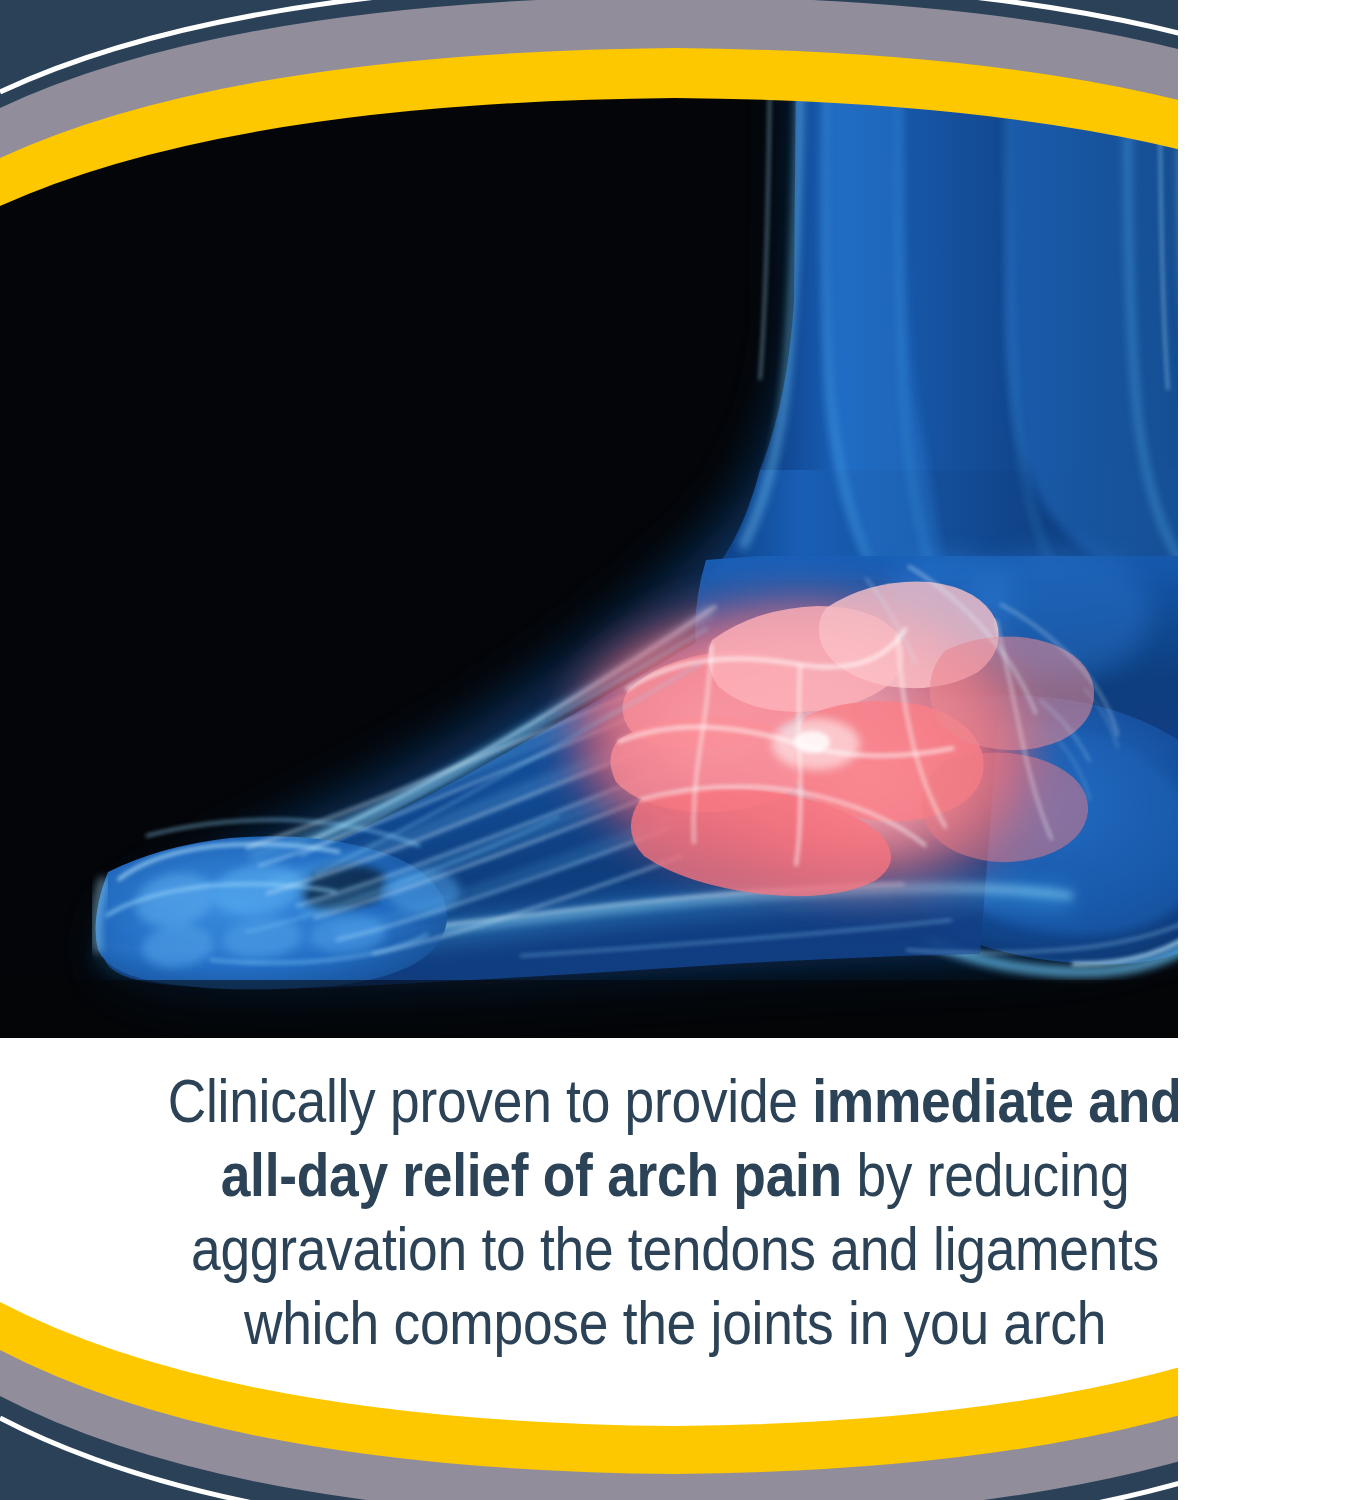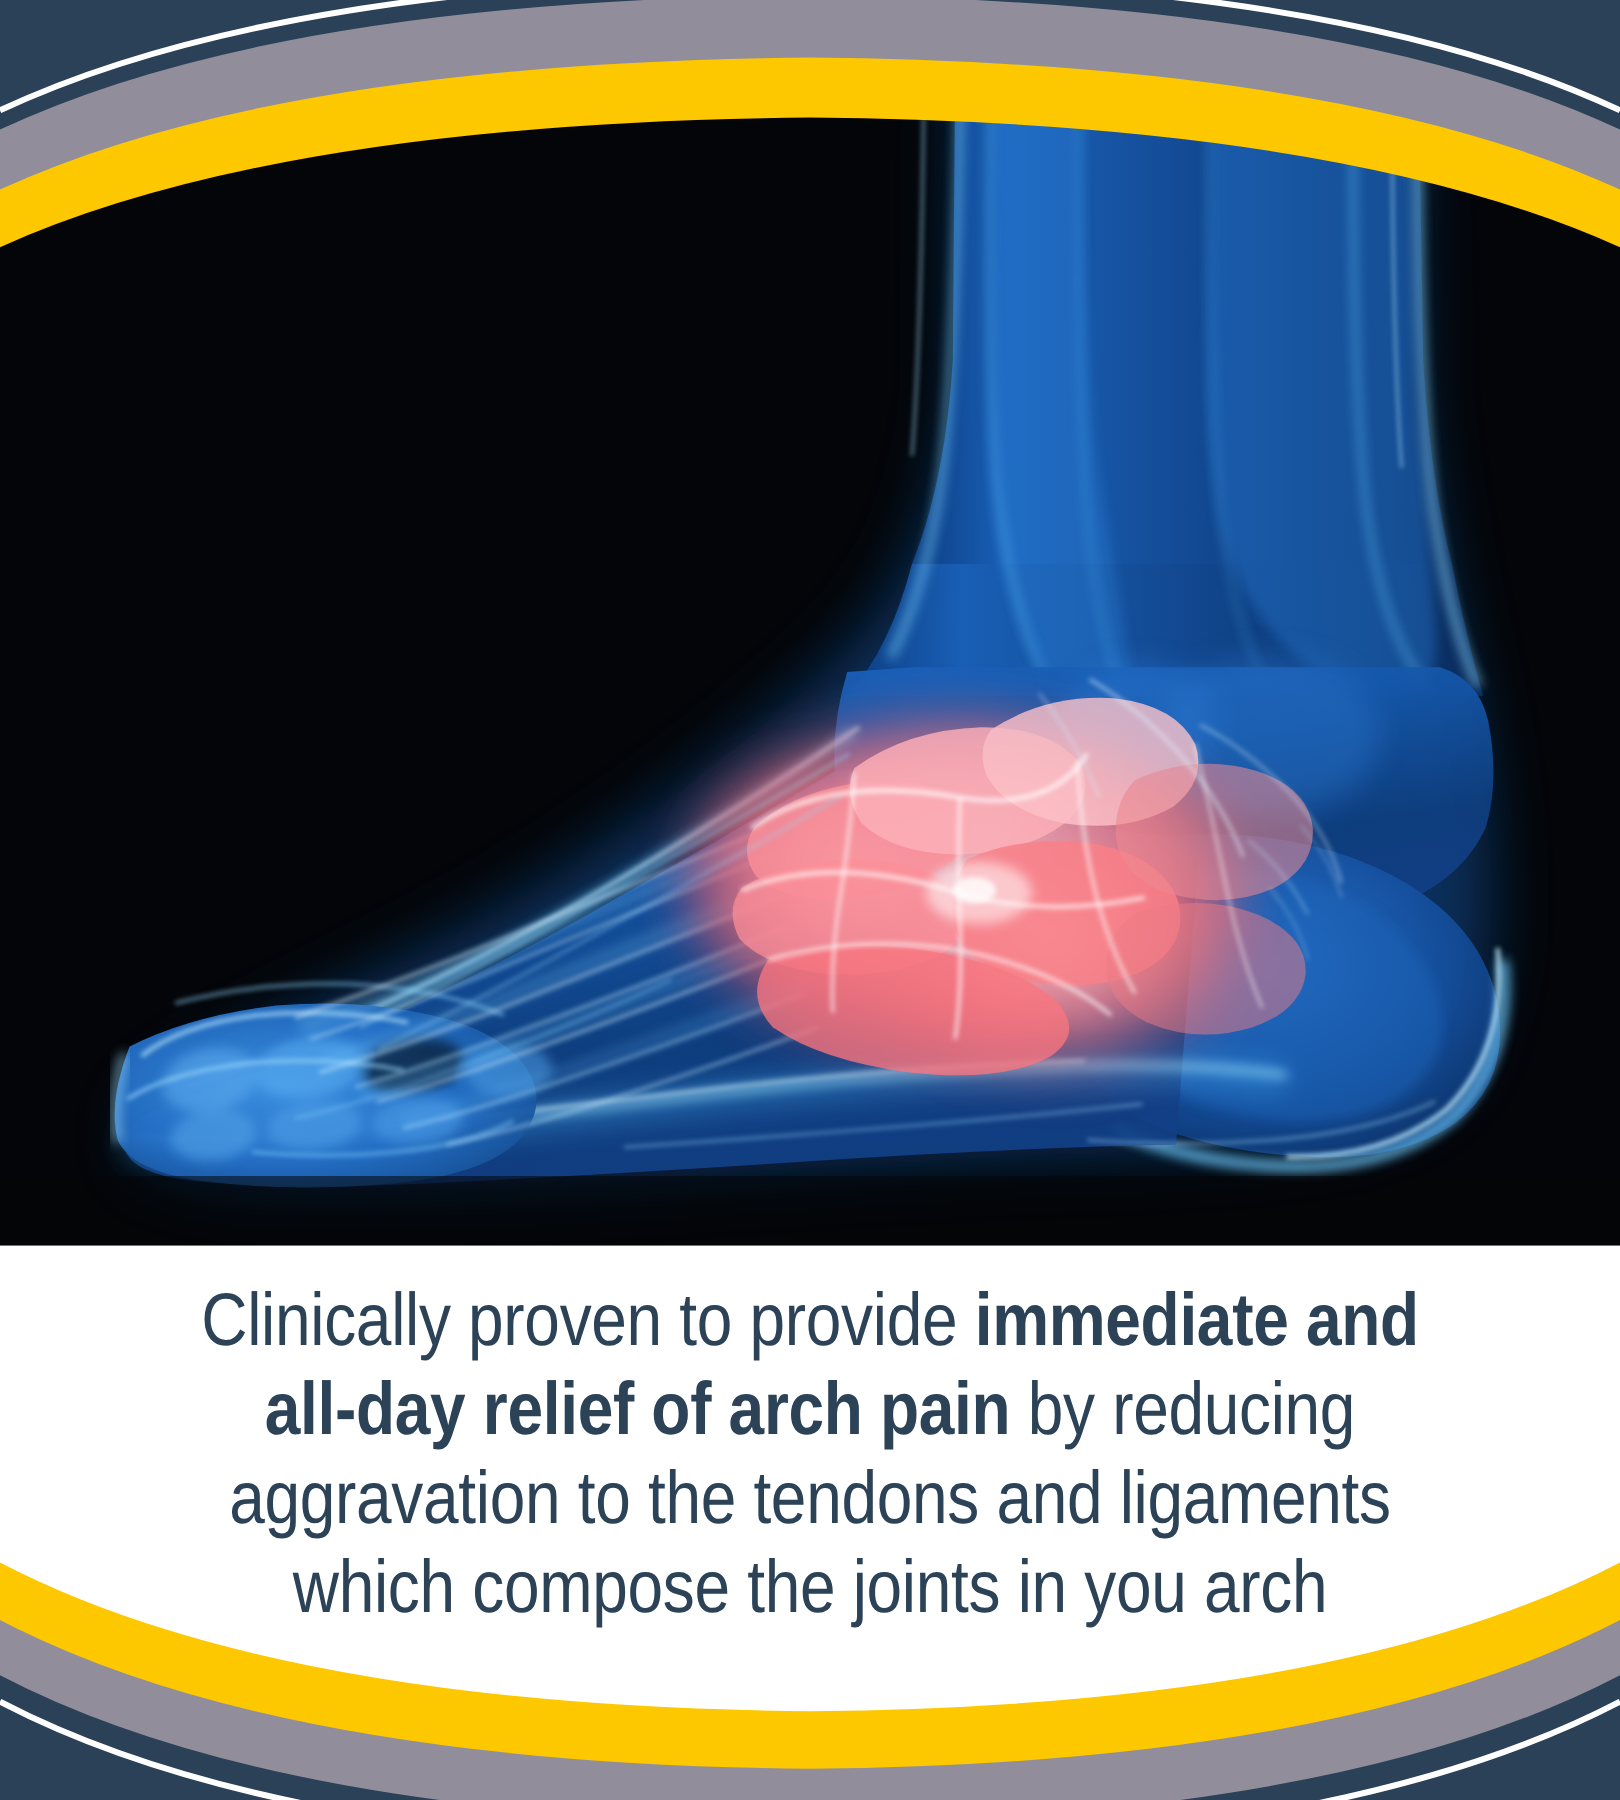--- a/index.html
+++ b/index.html
@@ -6,21 +6,21 @@
     margin: 0;
     padding: 0;
     background: #ffffff;
   }
   body {
     font-family: "Liberation Sans", sans-serif;
   }
 
   .poster {
     position: relative;
-    width: 1350px;
+    width: 1178px;
     height: 1500px;
     overflow: hidden;
     background: #2a4158;
   }
 
   
   .image-panel {
     position: absolute;
     left: 0;
     top: 0;

